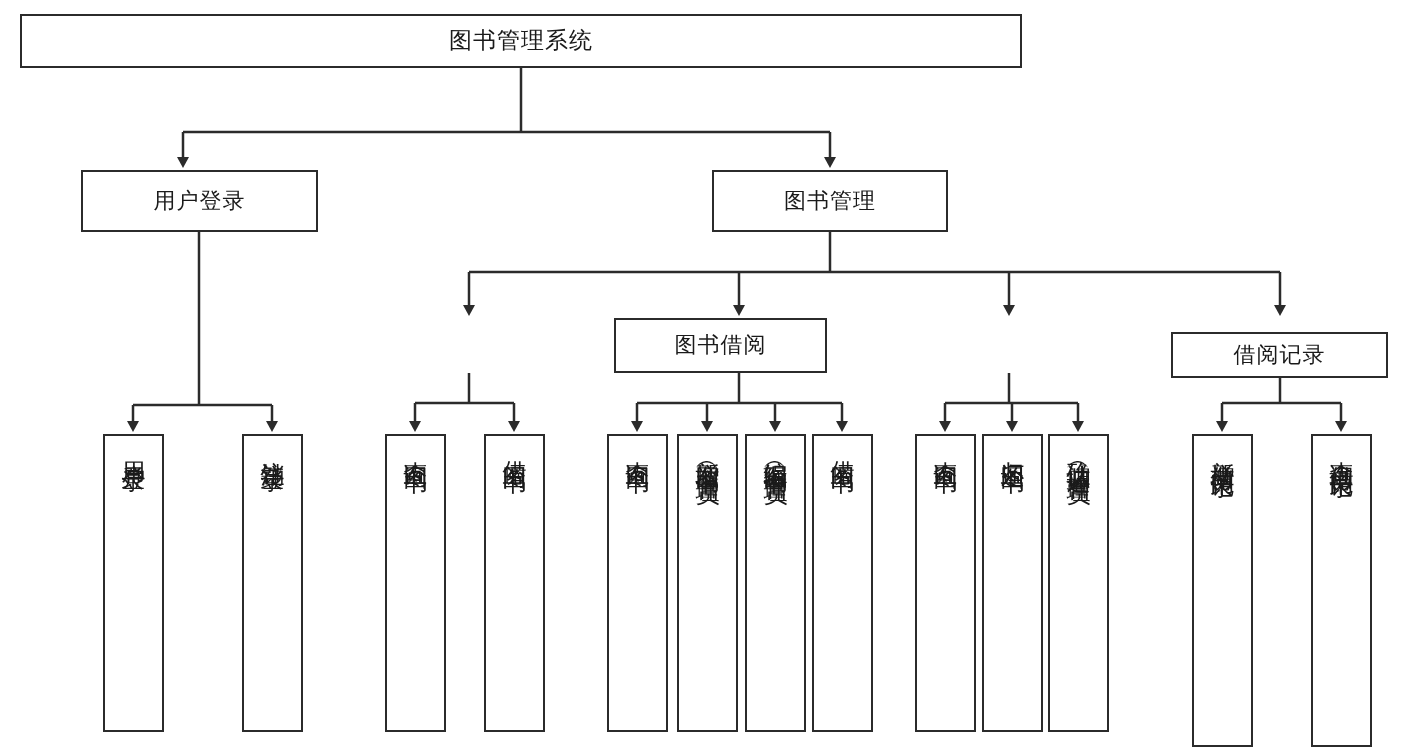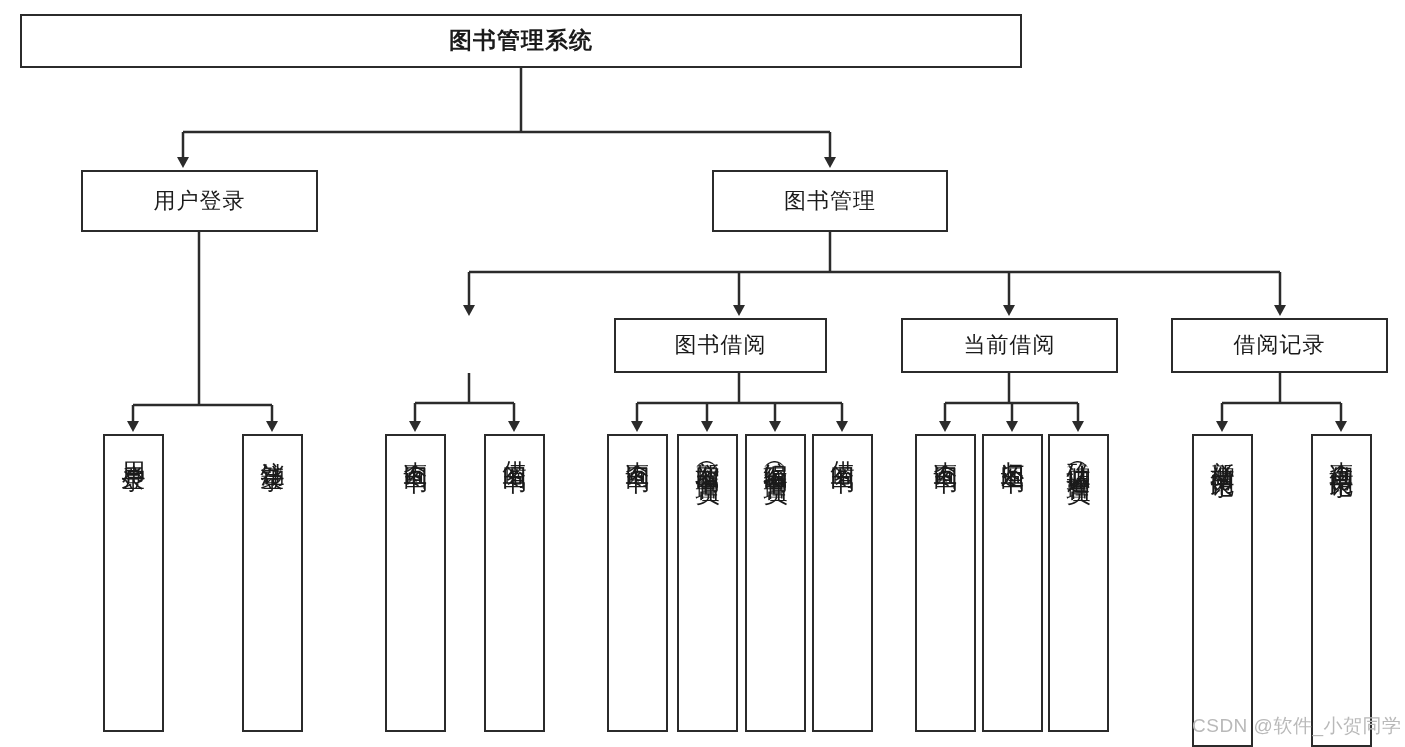--- a/index.html
+++ b/index.html
@@ -39,21 +39,21 @@
   .node .label {
     display: block;
     line-height: 1.12;
   }
   
   .node.horiz .label {
     font-size: 22px;
     letter-spacing: 1px;
     white-space: nowrap;
   }
-  .node.root .label { font-size: 23px; font-weight: bold; }
+  .node.root .label { font-size: 23px; }
   
   .node.vert {
     align-items: flex-start;
     justify-content: center;
     padding-top: 6px;
   }
   .node.vert .label {
     font-size: 24px;
     writing-mode: vertical-rl;
     text-orientation: upright;
@@ -132,24 +132,21 @@
   <div class="node horiz" style="left:81px; top:170px; width:237px; height:62px;">
     <span class="label">用户登录</span>
   </div>
   <div class="node horiz" style="left:712px; top:170px; width:236px; height:62px;justify-content:center;">
     <span class="label">图书管理</span>
   </div>
 
   <div class="node horiz" style="left:614px; top:318px; width:213px; height:55px;">
     <span class="label">图书借阅</span>
   </div>
-  <div class="node horiz" style="left:901px; top:318px; width:217px; height:55px;">
-    <span class="label">当前借阅</span>
-  </div>
-  <div class="node horiz" style="left:1171px; top:318px; width:217px; height:55px;">
+  <div class="node horiz" style="left:1171px; top:332px; width:217px; height:46px;">
     <span class="label">借阅记录</span>
   </div>
 
   <div class="node vert" style="left:103px; top:434px; width:61px; height:298px;">
     <span class="label">用户登录</span>
   </div>
   <div class="node vert" style="left:242px; top:434px; width:61px; height:298px;">
     <span class="label">注销登录</span>
   </div>
 
@@ -183,15 +180,14 @@
     <span class="label">确认归还（管理员）</span>
   </div>
 
   <div class="node vert" style="left:1192px; top:434px; width:61px; height:313px;">
     <span class="label">新增借阅记录</span>
   </div>
   <div class="node vert" style="left:1311px; top:434px; width:61px; height:313px;">
     <span class="label">查询借阅记录</span>
   </div>
 
-  <div class="watermark" style="left:1192px; top:713px;">CSDN @软件_小贺同学</div>
 
 </div>
 
 </body></html>

